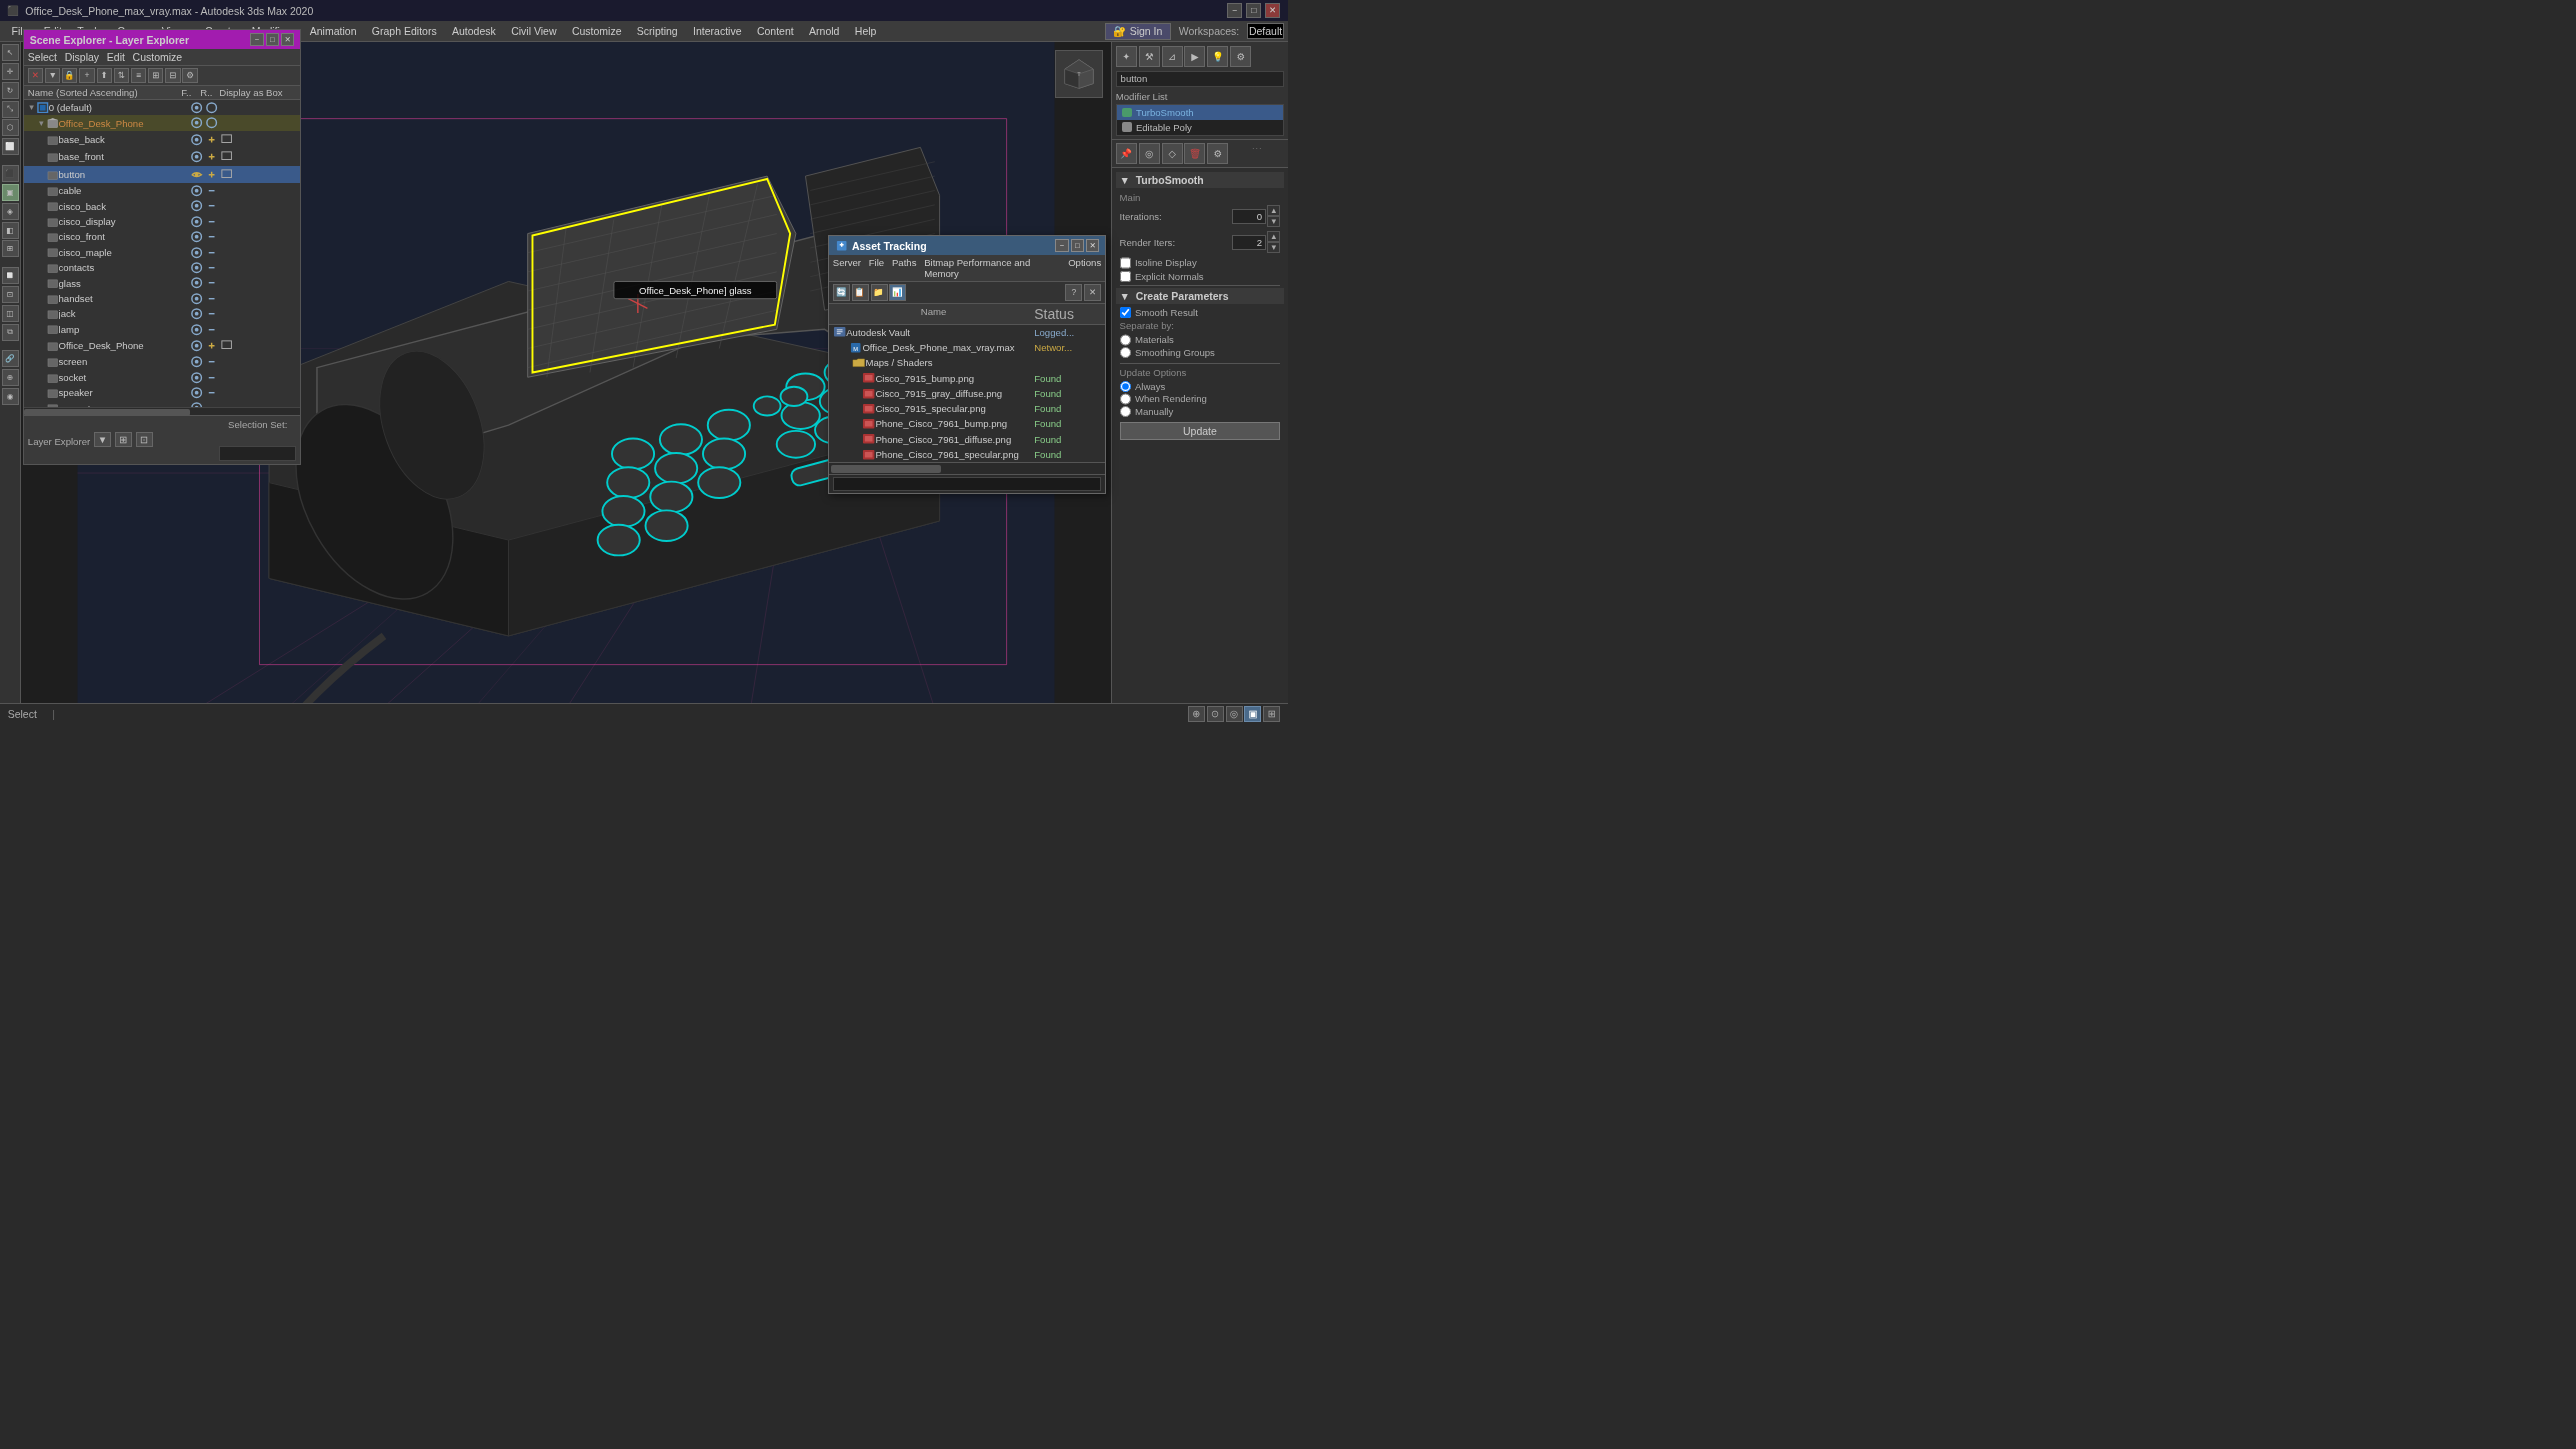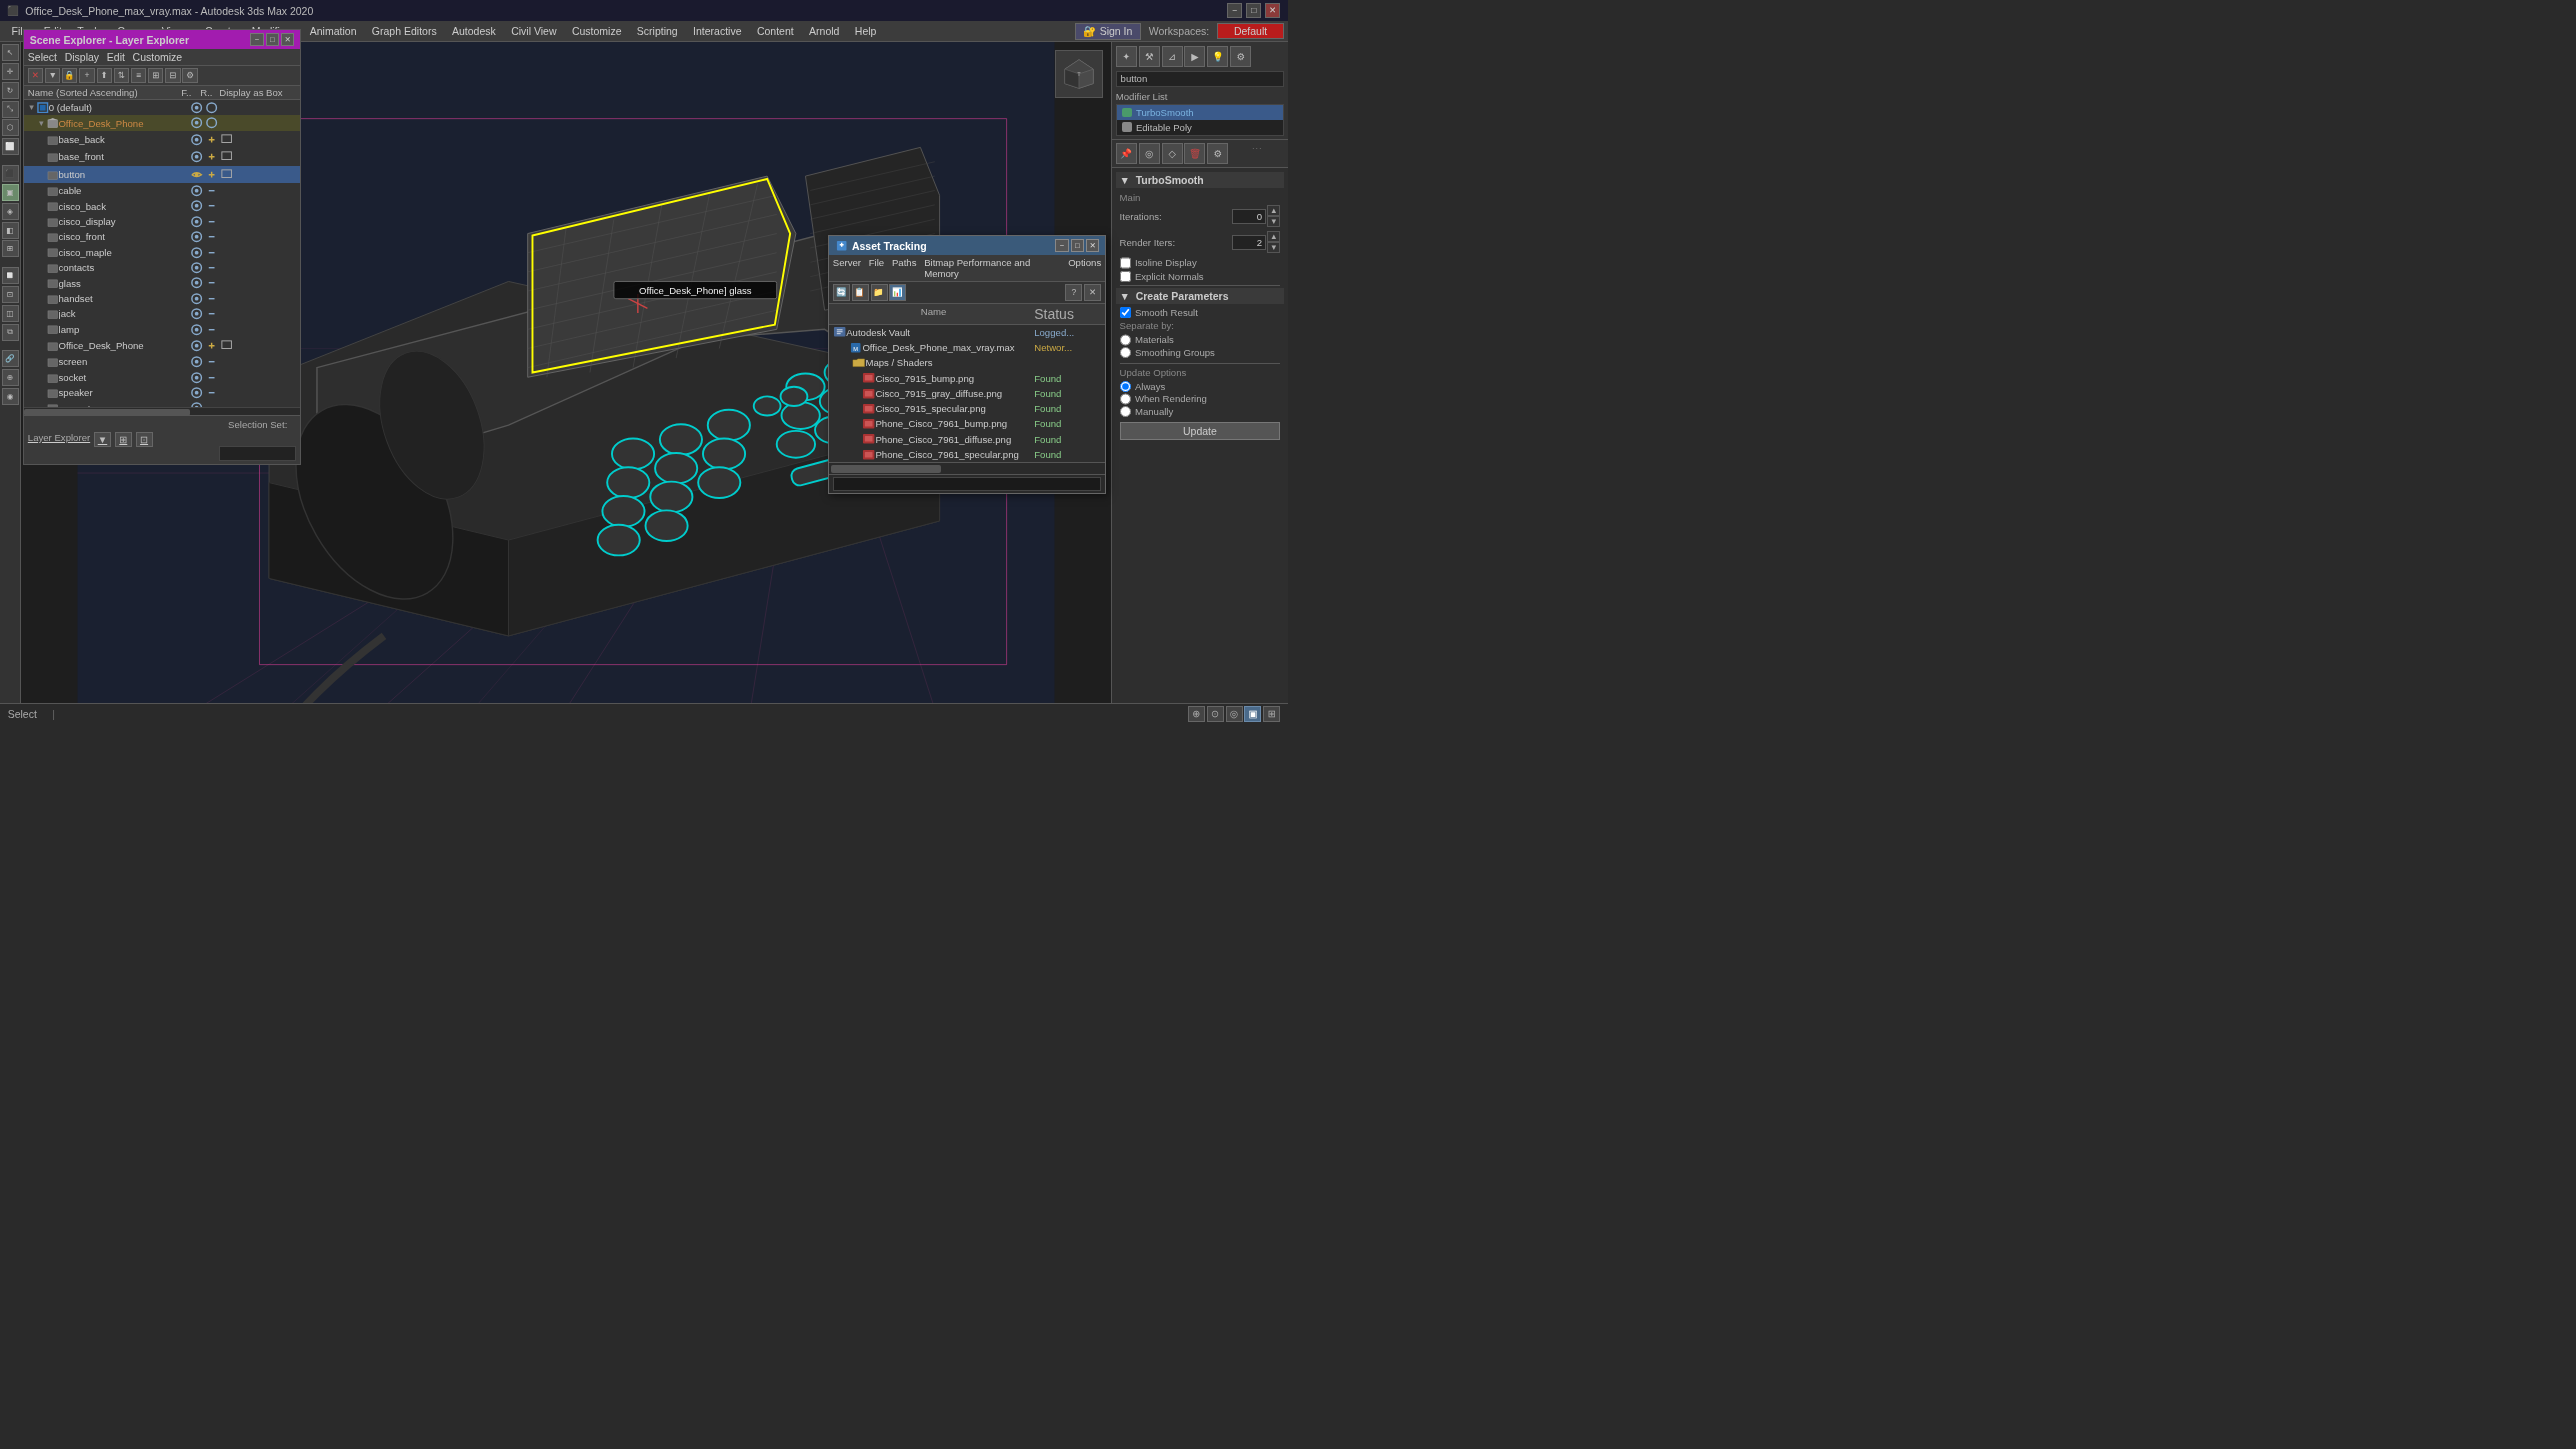--- a/index.html
+++ b/index.html
@@ -10,21 +10,21 @@
     #titlebar-left { display: flex; align-items: center; gap: 5.7px; }
     #titlebar-controls { display: flex; gap: 3.8px; }
     .titlebar-btn { width: 15.3px; height: 15.3px; background: #444; border: 1px solid #666; cursor: pointer; display: flex; align-items: center; justify-content: center; font-size: 8.6px; color: #ccc; }
     
     
     #menubar { background: #3c3c3c; height: 21px; display: flex; align-items: center; padding: 0 3.8px; border-bottom: 1px solid #555; }
     .menu-item { padding: 1.9px 7.7px; cursor: pointer; color: #ccc; font-size: 10.5px; white-space: nowrap; }
     #menubar-right { margin-left: auto; display: flex; align-items: center; gap: 7.7px; }
     .sign-in-btn { background: #4a4a6a; border: 1px solid #666; padding: 1px 7.7px; color: #ccc; cursor: pointer; font-size: 10.5px; }
     .workspaces-label { color: #aaa; font-size: 10.5px; }
-    .workspaces-btn { background: #b91c1c; border: 1px solid #666; padding: 1px 16px; color: #ccc; cursor: pointer; font-size: 10.5px; }
+    .workspaces-btn { background: #000000; border: 1px solid #666; padding: 1px 1px; color: #ccc; cursor: pointer; font-size: 10.5px; }
     
     
     #main-layout { display: flex; height: calc(724px - 42px); }
     
     
     #left-toolbar { width: 21px; background: #333; border-right: 1px solid #555; display: flex; flex-direction: column; align-items: center; padding: 1.9px 0; gap: 1.9px; }
     .tool-btn { width: 17px; height: 17px; background: #4a4a4a; border: 1px solid #666; display: flex; align-items: center; justify-content: center; cursor: pointer; font-size: 7.7px; color: #bbb; }
     .tool-btn.active { background: #6a8a6a; border-color: #8aaa8a; }
     
     
@@ -800,21 +800,21 @@
         </svg>
       <div class="se-display-box"></div>
     </div>
   </div>
 
   <div style="height:7.7px; background:#2a2a2a; border-top:1px solid #444;">
     <div style="width:60%; height:100%; background:#555; border-radius:1.9px; margin:1px 0;"></div>
   </div>
 
   <div id="scene-explorer-bottom">
-    <div style="display:flex; align-items:flex-start; gap:3.8px;text-decoration:underline;">
+    <div style="display:flex; align-items:flex-end; gap:3.8px;">
       <span style="color:#aaa; font-size:9.6px;">Layer Explorer</span>
       <div class="se-bottom-btn">▼</div>
       <div class="se-bottom-btn">⊞</div>
       <div class="se-bottom-btn">⊡</div>
     </div>
     <div style="display:flex; align-items:center; gap:16px;flex-direction:column;">
       <span style="color:#aaa; font-size:9.6px;">Selection Set:</span>
       <input type="text" style="width: 77px; background: rgb(34, 34, 34); border: 1px solid rgb(68, 68, 68); color: rgb(204, 204, 204); font-size: 9.6px; padding: 1px 1.9px;">
     </div>
   </div>

